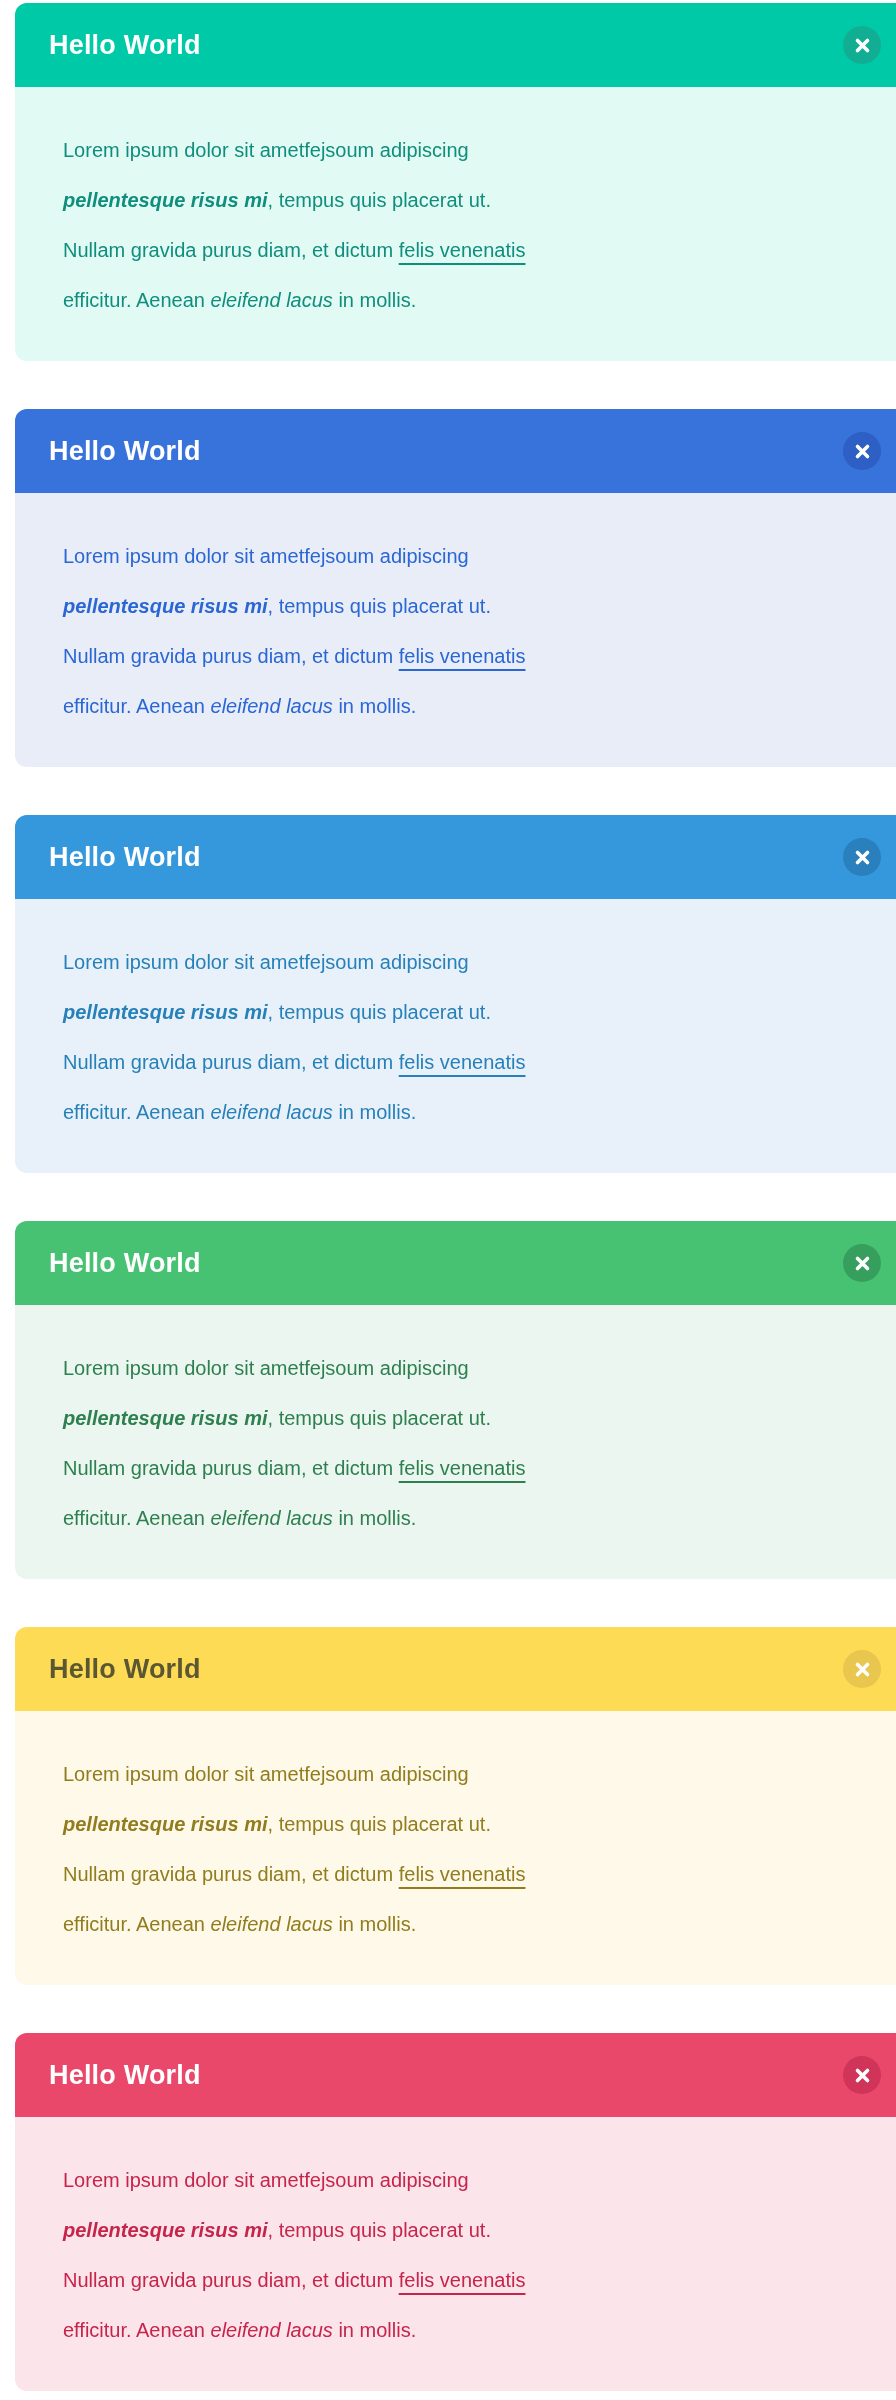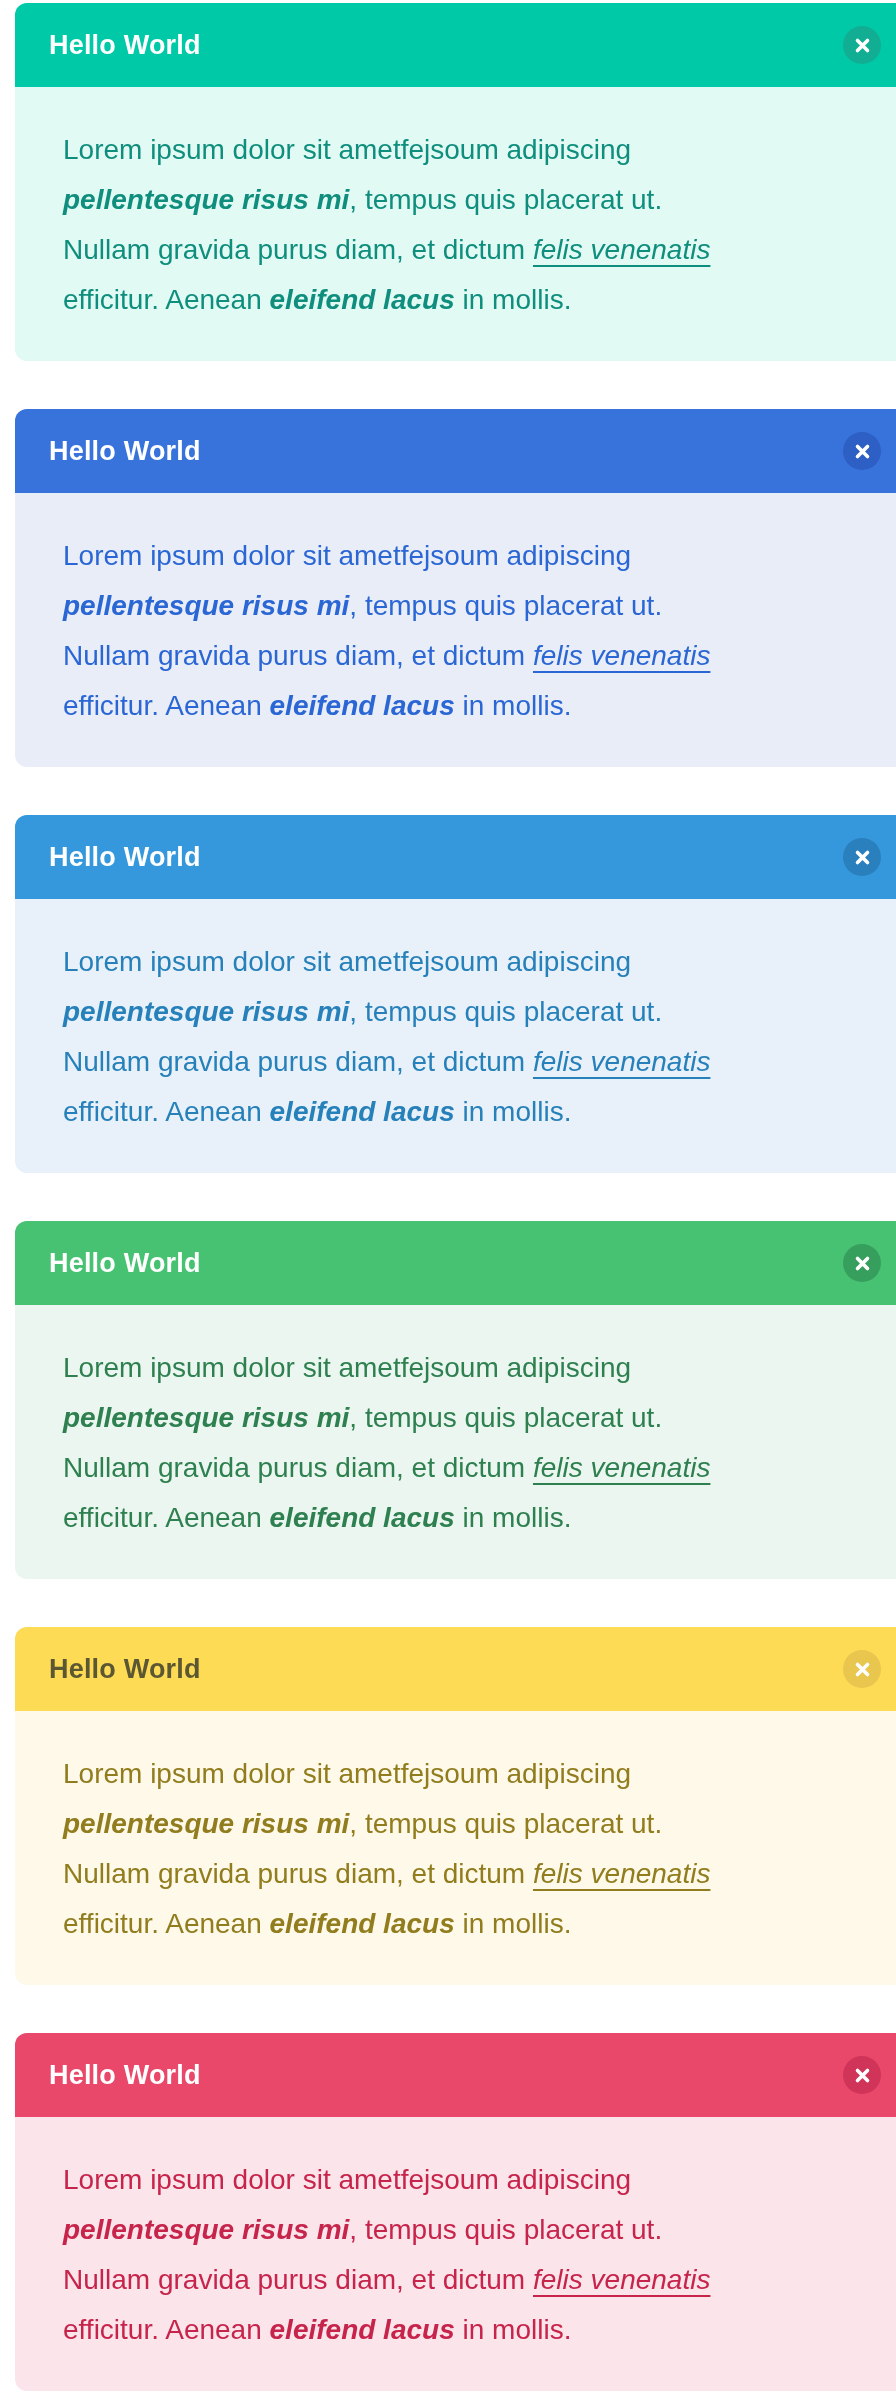--- a/index.html
+++ b/index.html
@@ -40,32 +40,31 @@
     cursor:pointer;
     padding:0;
     flex:0 0 auto;
   }
   .x-wrap{display:flex;align-items:center;justify-content:center;}
   .card-body{
     padding:38px 48px 36px 48px;
   }
   .card-text{
     margin:0;
-    font-size:28px;
+    font-size:20px;
     line-height:50px;
     color:var(--text-color,#333);
   }
   .card-text strong{font-weight:bold;font-style:italic;}
-  .card-text em{font-style:italic;font-weight:bold;}
+  .card-text em{font-style:italic;}
   .text-link{
     color:var(--text-color,#333);
     text-decoration:underline;
     text-decoration-thickness:2px;
     text-underline-offset:6px;
-    font-style:italic;
   }
 </style>
 </head>
 <body style="background: rgb(255, 255, 255);">
 
 <div class="stack">
 
   <section class="card" style="--header-bg: #00c9a7; --title-color: #ffffff; --close-bg: #12ae93; --close-icon: #ffffff; --body-bg: #e1faf4; --text-color: #0f8e7d;">
     <header class="card-header">
       <h2 class="card-title">Hello World</h2>

